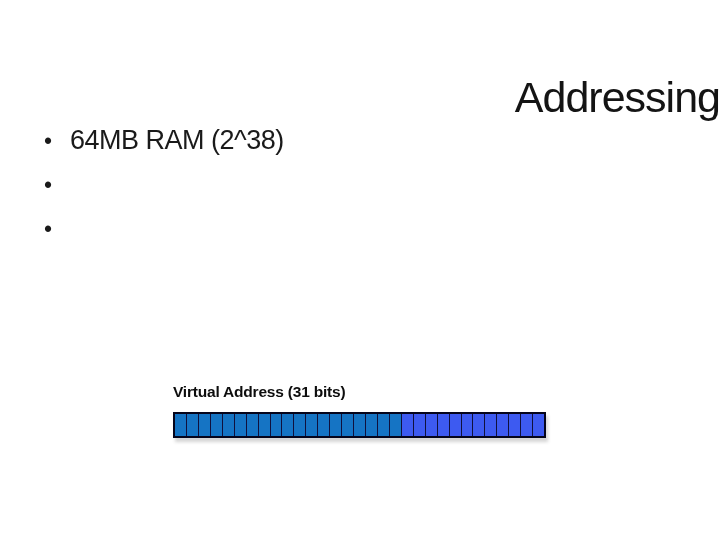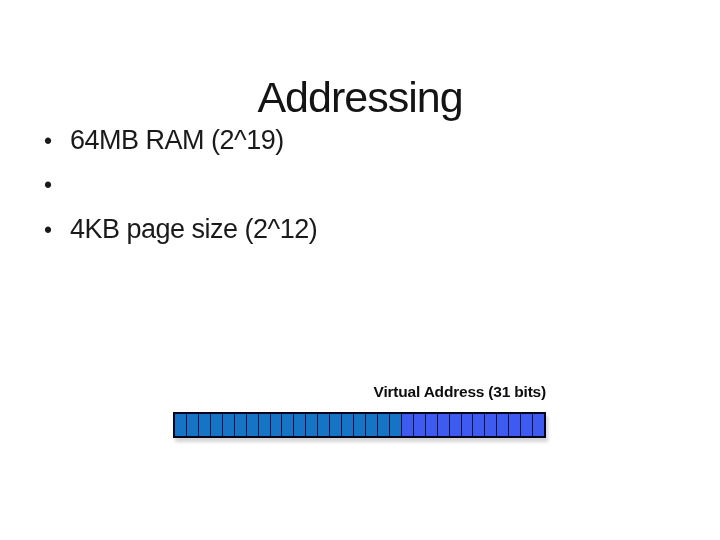--- a/index.html
+++ b/index.html
@@ -14,21 +14,21 @@
     background: #ffffff;
     overflow: hidden;
     font-family: "Liberation Sans", sans-serif;
     color: #111111;
   }
   .slide-title {
     position: absolute;
     top: 44px;
     left: 0;
     width: 100%;
-    text-align: center;
+    text-align: right;
     font-size: 43px;
     font-weight: 400;
     letter-spacing: -1px;
     color: #141414;
   }
   .bullet-list {
     position: absolute;
     top: 118px;
     left: 44px;
     right: 20px;
@@ -48,21 +48,21 @@
     width: 26px;
     flex: 0 0 26px;
     font-size: 23px;
     color: #1a1a1a;
   }
   .va-label {
     position: absolute;
     top: 383px;
     left: 173px;
     width: 373px;
-    text-align: right;
+    text-align: left;
     font-size: 15.5px;
     font-weight: 700;
     color: #0d0d0d;
     letter-spacing: -0.2px;
     white-space: nowrap;
   }
   .bit-bar {
     position: absolute;
     top: 412px;
     left: 173px;
@@ -85,28 +85,27 @@
 </head>
 <body>
 
 <div class="slide">
 
   <h1 class="slide-title">Addressing</h1>
 
   <ul class="bullet-list">
     <li class="bullet-item">
       <span class="bullet-marker">•</span>
-      <span class="bullet-text">64MB RAM (2^19)</span>
+      <span class="bullet-text">64MB RAM (2^38)</span>
     </li>
     <li class="bullet-item">
       <span class="bullet-marker">•</span>
     </li>
     <li class="bullet-item">
       <span class="bullet-marker">•</span>
-      <span class="bullet-text">4KB page size (2^12)</span>
     </li>
   </ul>
 
   <div class="va-label">Virtual Address (31 bits)</div>
 
   <div class="bit-bar">
       <div class="bit-cell" style="background: rgb(21, 116, 196);"></div>
       <div class="bit-cell" style="background: rgb(21, 116, 196);"></div>
       <div class="bit-cell" style="background: rgb(21, 116, 196);"></div>
       <div class="bit-cell" style="background: rgb(21, 116, 196);"></div>

